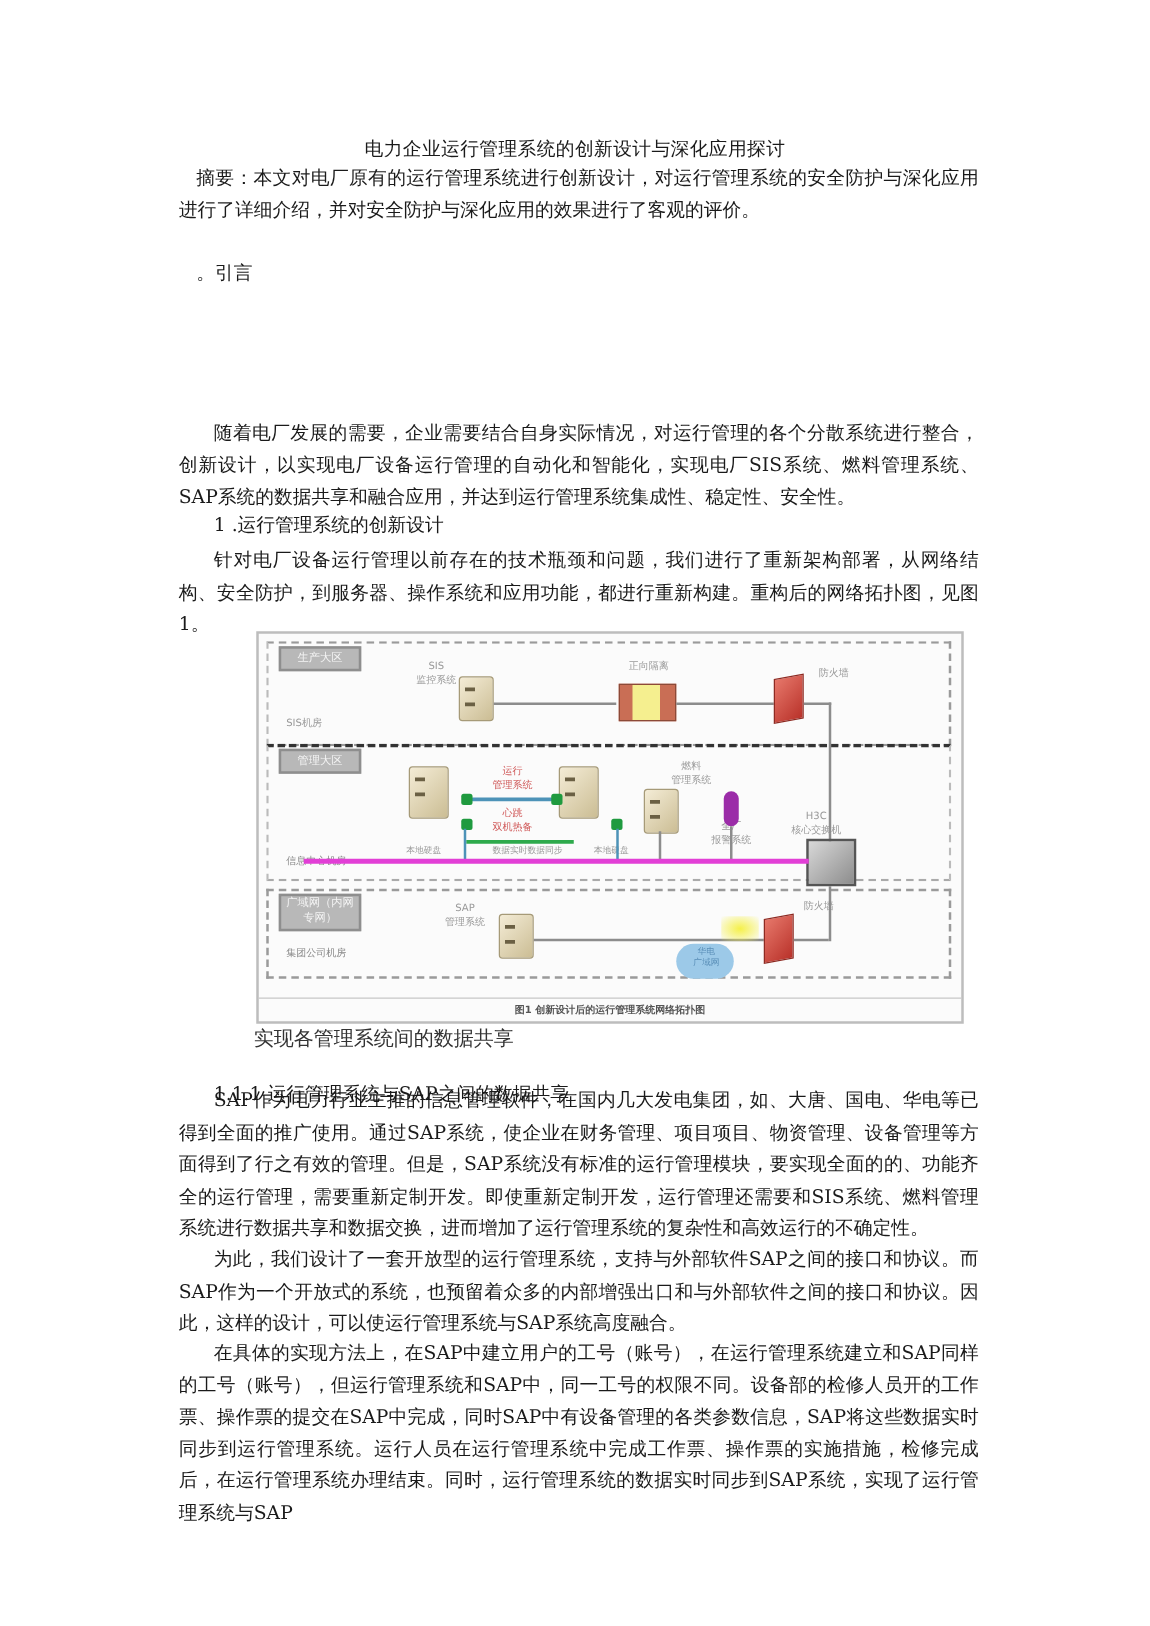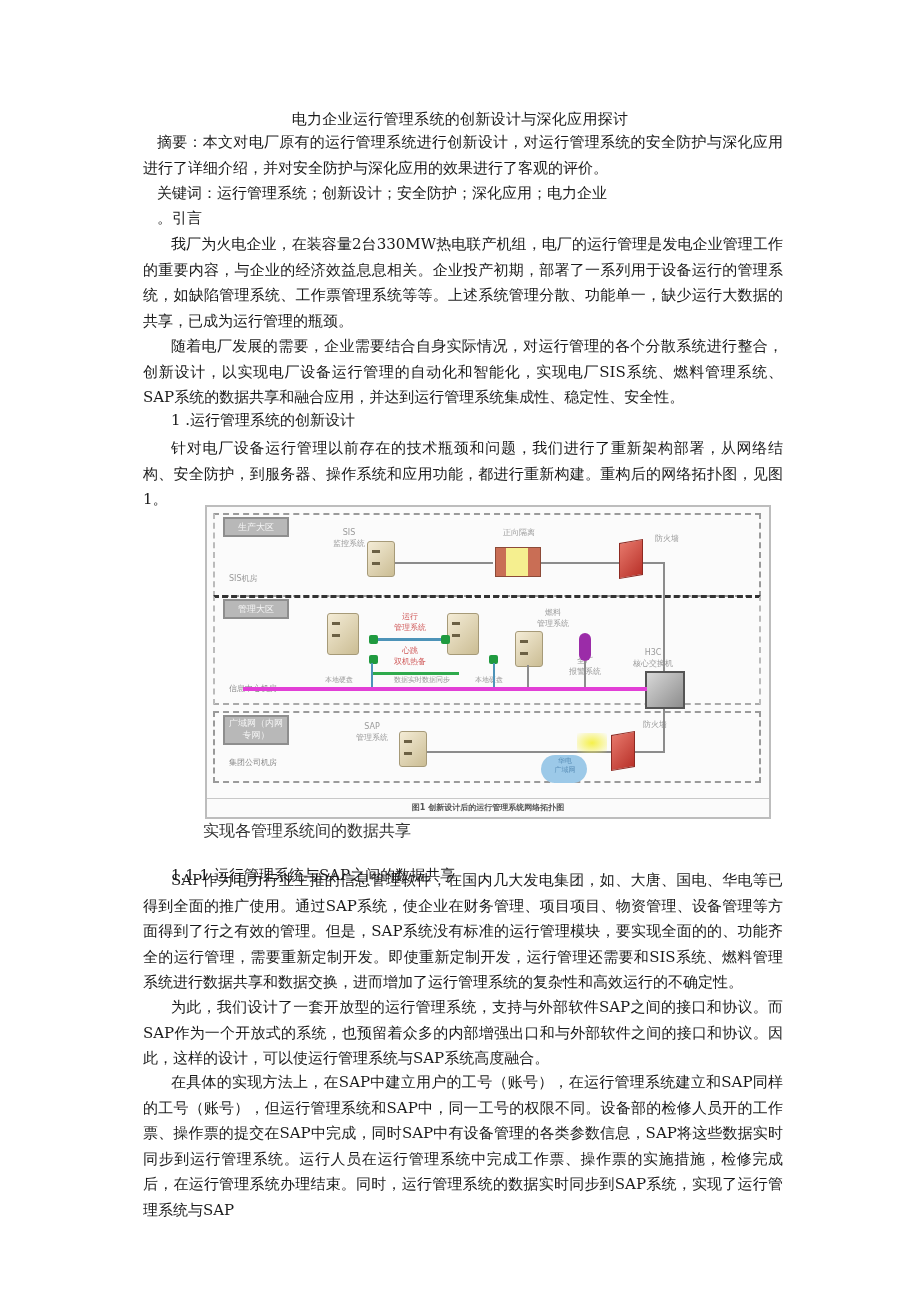--- a/index.html
+++ b/index.html
@@ -38,25 +38,23 @@
 <body>
 
 <div class="page">
 
   <div class="title">电力企业运行管理系统的创新设计与深化应用探讨</div>
 
   <div class="p" style="top:130px;">
     <span style="padding-left:14px;">摘要：本文对电厂原有的运行管理系统进行创新设计，对运行管理系统的安全防护与深化应用进行了详细介绍，并对安全防护与深化应用的效果进行了客观的评价。</span>
   </div>
 
-  <div class="p ind" style="top:181px; text-indent:14px;">关键词：运行管理系统；创新设计；安全防护；深化应用；电力企业</div>
 
   <div class="p" style="top:206px; padding-left:14px; width:626px;">。引言</div>
 
-  <div class="p ind" style="top:232px;">我厂为火电企业，在装容量2台330MW热电联产机组，电厂的运行管理是发电企业管理工作的重要内容，与企业的经济效益息息相关。企业投产初期，部署了一系列用于设备运行的管理系统，如缺陷管理系统、工作票管理系统等等。上述系统管理分散、功能单一，缺少运行大数据的共享，已成为运行管理的瓶颈。</div>
 
   <div class="p ind" style="top:334px;">随着电厂发展的需要，企业需要结合自身实际情况，对运行管理的各个分散系统进行整合，创新设计，以实现电厂设备运行管理的自动化和智能化，实现电厂SIS系统、燃料管理系统、SAP系统的数据共享和融合应用，并达到运行管理系统集成性、稳定性、安全性。</div>
 
   <div class="p" style="top:408px; padding-left:28px; width:612px;">1 .运行管理系统的创新设计</div>
 
   <div class="p ind" style="top:436px;">针对电厂设备运行管理以前存在的技术瓶颈和问题，我们进行了重新架构部署，从网络结构、安全防护，到服务器、操作系统和应用功能，都进行重新构建。重构后的网络拓扑图，见图1。</div>
 
   <div class="figure">
 
     <div class="zone" style="left:6px; top:6px; width:544px; height:80px; border-left:2px dashed #bbb;"></div>

